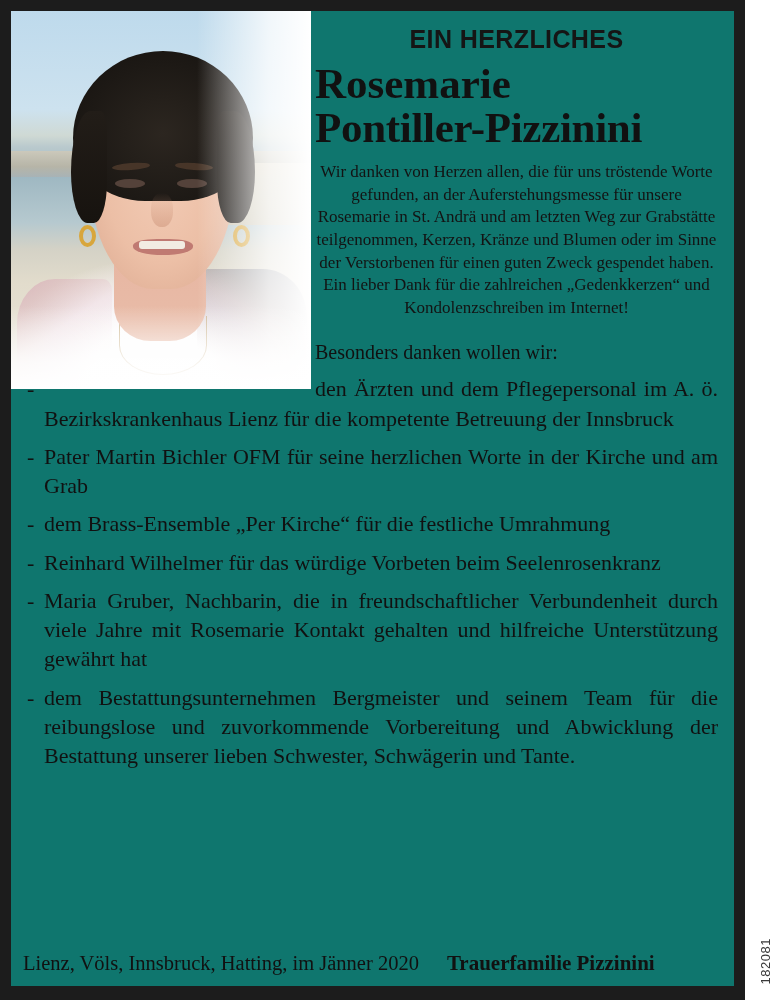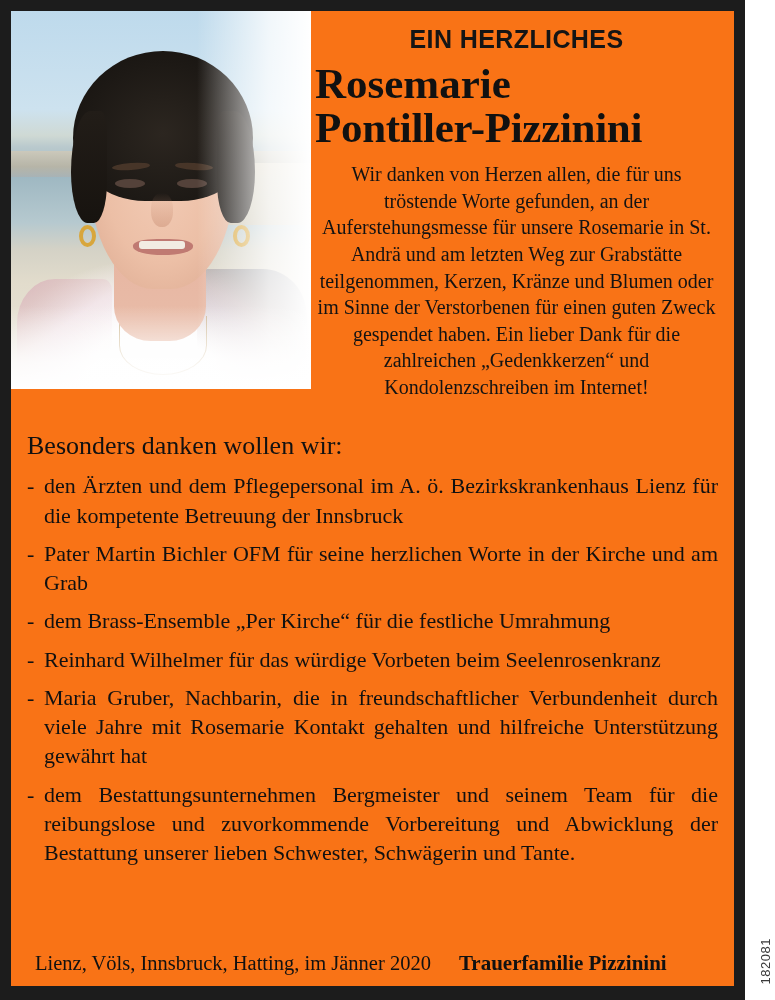--- a/index.html
+++ b/index.html
@@ -32,21 +32,21 @@
     width: 745px;
     height: 1000px;
     background: #1c1c1c;
     box-sizing: border-box;
     padding: 11px 11px 14px 11px;
   }
   .frame-inner {
     position: relative;
     width: 100%;
     height: 100%;
-    background: #f97316;
+    background: #0f766e;
     overflow: hidden;
   }
 
   
   .photo {
     position: absolute;
     left: 0;
     top: 0;
     width: 300px;
     height: 378px;
@@ -274,30 +274,30 @@
     line-height: 1.04;
     margin: 8px 0 10px 0;
     color: #111111;
     white-space: nowrap;
   }
   .deceased-name .line1 { display: block; }
   .deceased-name .line2 { display: block; letter-spacing: -0.3px; }
 
   .intro {
     text-align: center;
-    font-size: 20px;
+    font-size: 17px;
     line-height: 1.33;
     margin: 0;
     color: #131313;
   }
 
   .thanks-lead {
-    font-size: 26px;
+    font-size: 20px;
     line-height: 1.3;
-    margin: 28px 0 4px 0;
+    margin: 20px 0 4px 0;
   }
   ul.thanks-list {
     list-style: none;
     margin: 0;
     padding: 0;
   }
   ul.thanks-list li {
     position: relative;
     font-size: 22px;
     line-height: 1.33;
@@ -308,21 +308,21 @@
   }
   ul.thanks-list li .dash {
     position: absolute;
     left: 0;
     top: 0;
   }
 
   
   .footer {
     position: absolute;
-    left: 24px;
+    left: 12px;
     right: 16px;
     bottom: 10px;
     display: flex;
     align-items: baseline;
     justify-content: flex-start;
     z-index: 4;
   }
   .footer-place {
     font-size: 20.5px;
     line-height: 1.2;

